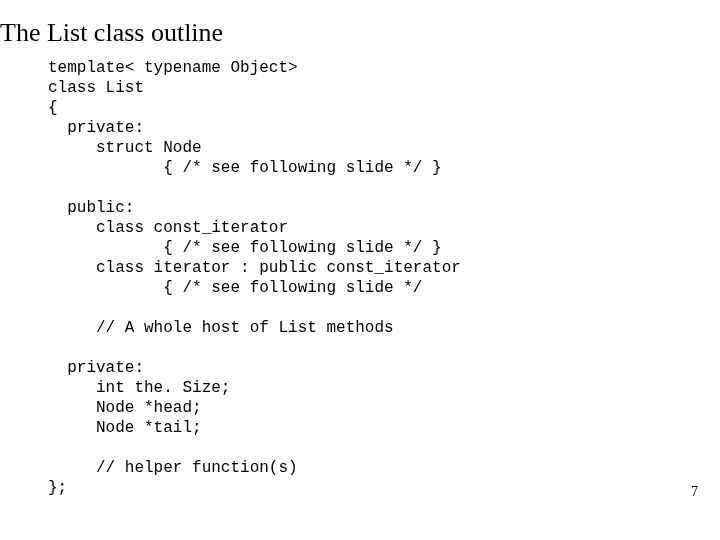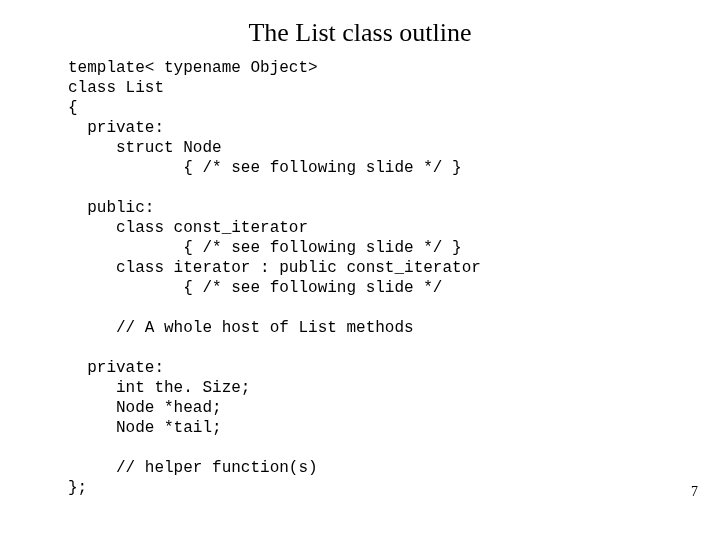--- a/index.html
+++ b/index.html
@@ -9,31 +9,31 @@
     }
     body {
       width: 720px;
       height: 540px;
       background: #ffffff;
       font-family: "Times New Roman", Times, serif;
       position: relative;
       overflow: hidden;
     }
     .title {
-      text-align: center;
+      text-align: left;
       font-size: 26px;
       font-weight: normal;
       padding-top: 18px;
       padding-bottom: 10px;
     }
     .code-block {
       font-family: "Courier New", Courier, monospace;
       font-size: 16px;
       line-height: 1.25;
-      padding-left: 68px;
+      padding-left: 48px;
       white-space: pre;
     }
     .page-number {
       position: absolute;
       right: 22px;
       bottom: 40px;
       font-family: "Times New Roman", Times, serif;
       font-size: 14px;
     }
   </style>

